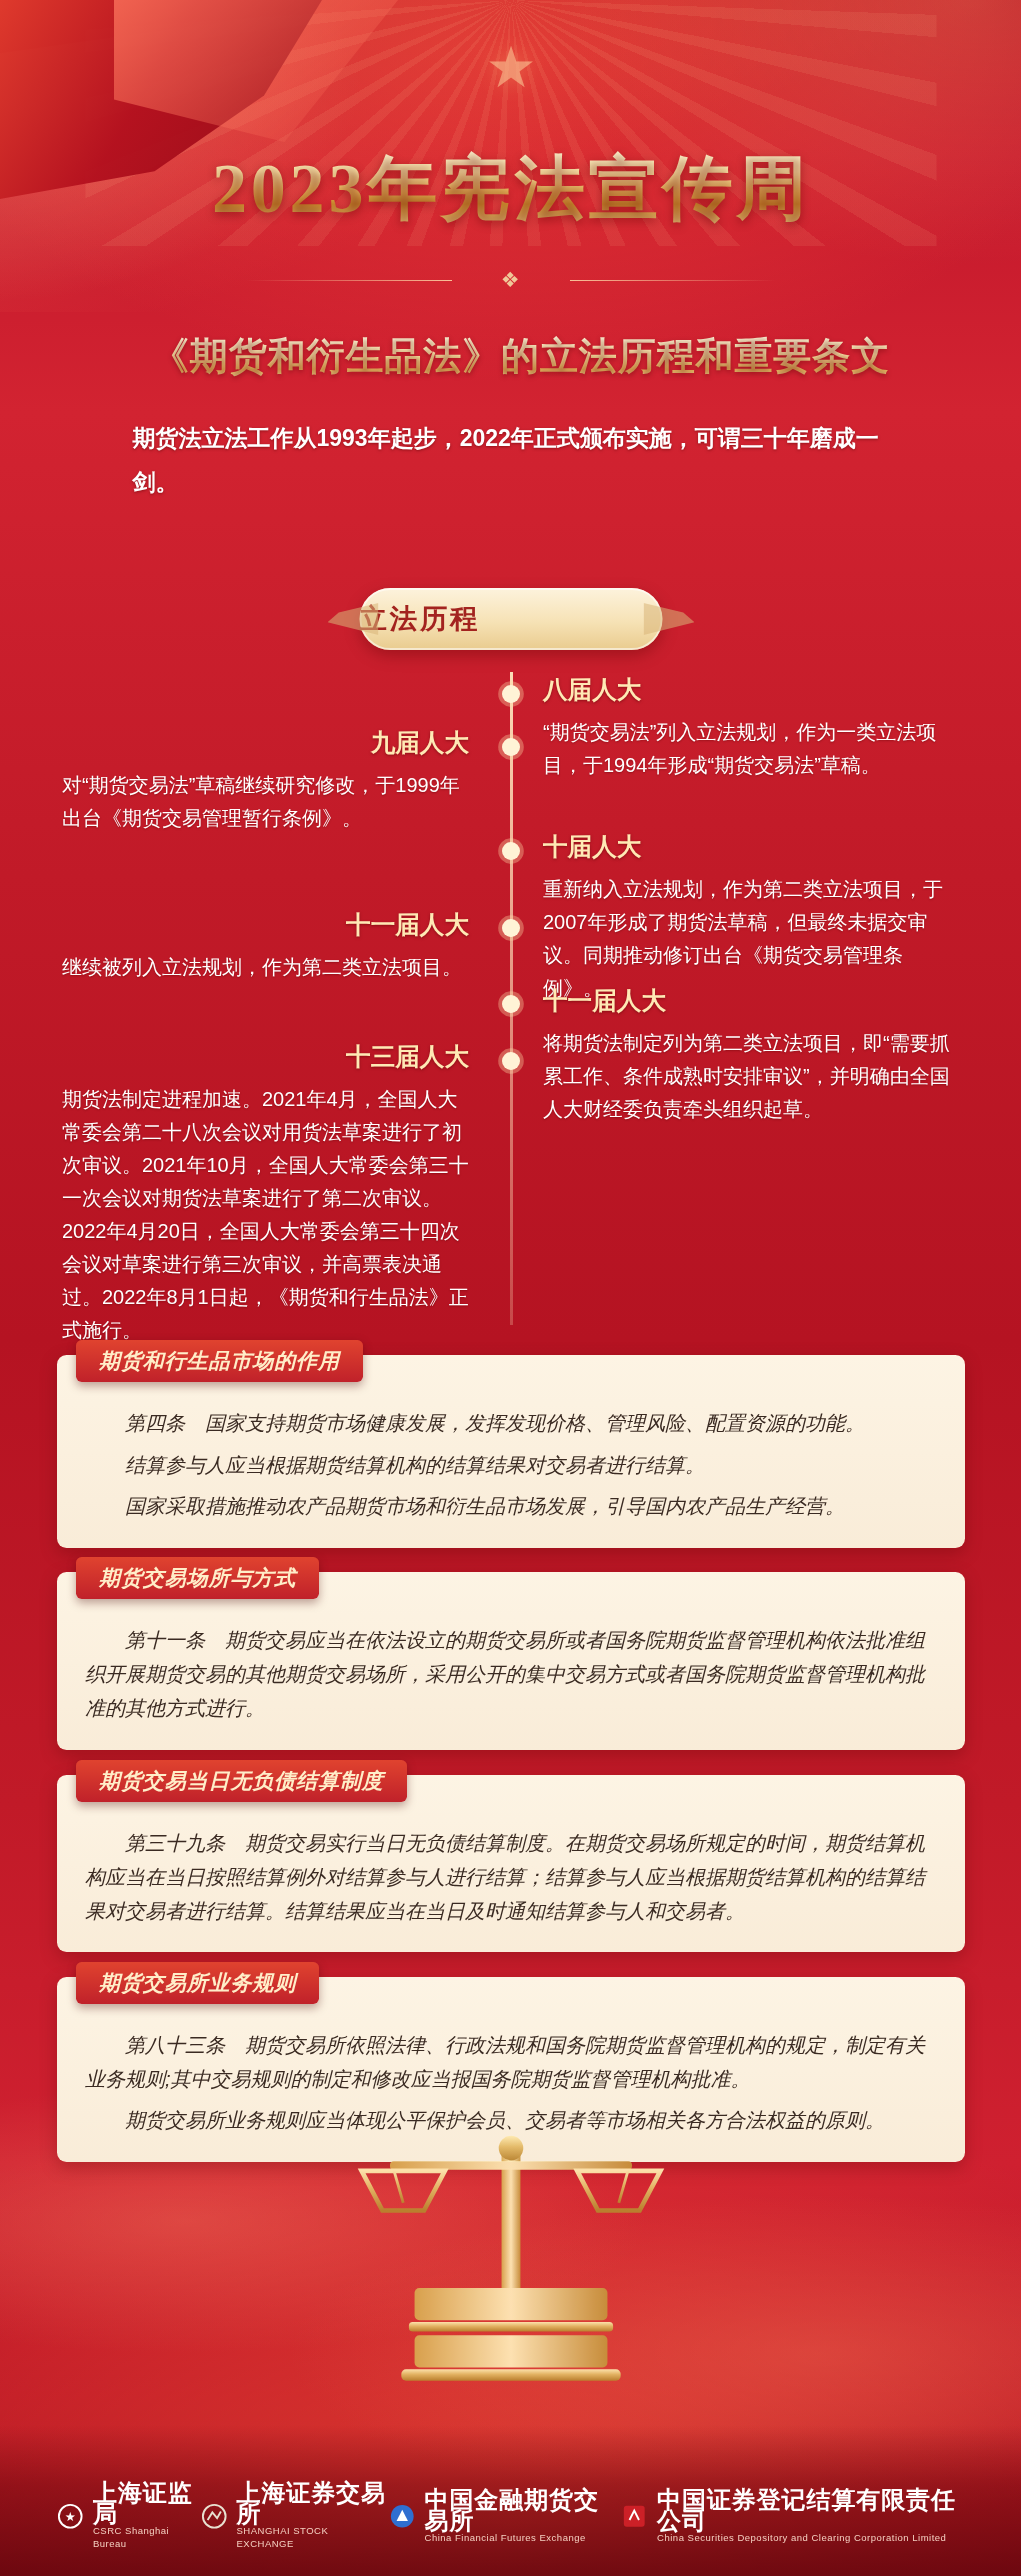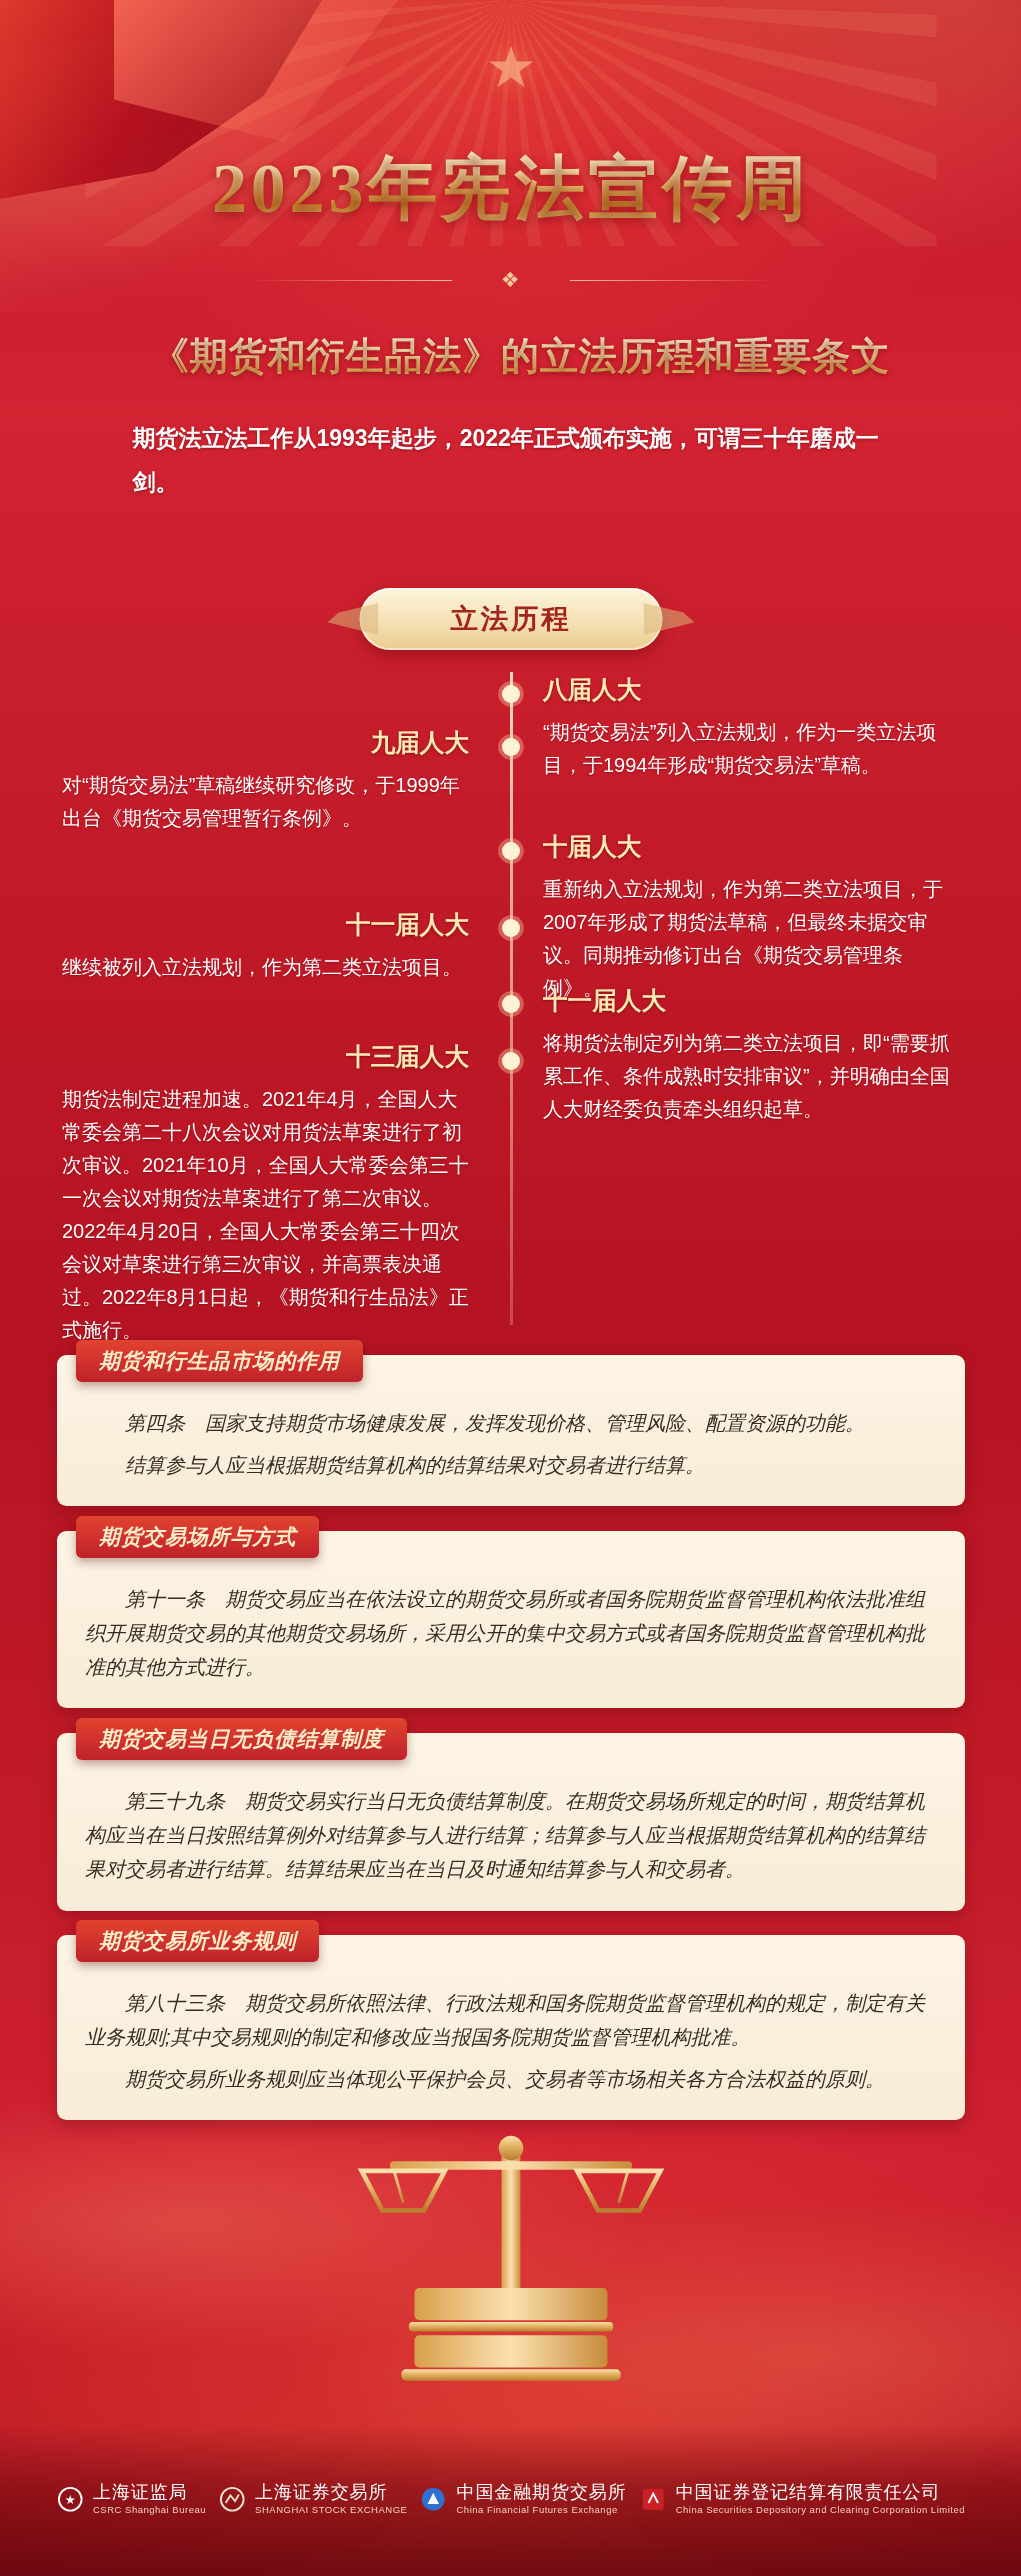--- a/index.html
+++ b/index.html
@@ -70,21 +70,21 @@
     margin-left:19px;
   }
   .lead{margin:34px auto 0;width:757px;color:#ffffff;font-size:23px;line-height:44px;
     font-weight:bold;text-align:left;text-shadow:0 0.9px 2.8px rgba(80,0,0,.5);}
 
   
   .pill{position:absolute;left:50%;top:588px;transform:translateX(-50%);
     width:303px;height:62px;border-radius:32px;
     background:linear-gradient(180deg,#fdf3dd 0%,#f6e2b5 55%,#e9cb8e 100%);
     box-shadow:0 5.7px 15px rgba(90,0,0,.35), inset 0 0 0 1.9px rgba(255,255,255,.55);
-    display:flex;align-items:center;justify-content:center;}
+    display:flex;align-items:center;}
   .pill span{font-size:27.4px;font-weight:bold;color:#a3231f;letter-spacing:2.8px;
     font-family:"Liberation Serif","DejaVu Serif",serif;}
   .pill .wing{position:absolute;top:15px;width:51px;height:32px;background:#d8b478;opacity:.55;}
   .pill .wl{left:-32px;clip-path:polygon(100% 0,100% 100%,0 60%,22% 30%);}
   .pill .wr{right:-32px;clip-path:polygon(0 0,0 100%,100% 60%,78% 30%);}
 
   
   .timeline{position:absolute;top:662px;left:0;width:1022px;height:681px;}
   .axis{position:absolute;left:510px;top:9.5px;width:2.8px;height:653px;
     background:linear-gradient(180deg,rgba(255,230,190,.95),rgba(255,230,190,.25));}
@@ -117,21 +117,21 @@
 
   
   .footer{position:absolute;left:0;bottom:0;width:1022px;height:151px;
     background:linear-gradient(180deg,rgba(120,6,16,.0),rgba(110,5,14,.55) 40%,rgba(95,4,12,.85));}
   .fline{position:absolute;top:24.6px;left:57px;width:908px;height:0.9px;
     background:linear-gradient(90deg,rgba(255,220,180,0),rgba(255,220,180,.55),rgba(255,220,180,0));}
   .logos{position:absolute;top:57px;left:57px;width:908px;display:flex;align-items:center;
     justify-content:space-between;}
   .logo{display:flex;align-items:center;gap:9.5px;color:#fff;}
   .logo .mark{width:26.5px;height:26.5px;flex:0 0 26.5px;}
-  .logo .txt .cn{font-size:18px;font-weight:normal;letter-spacing:0.9px;line-height:21px;color:#ffffff;}
+  .logo .txt .cn{font-size:24px;font-weight:bold;letter-spacing:0.9px;line-height:21px;color:#ffffff;}
   .logo .txt .en{font-size:9.5px;letter-spacing:0.5px;color:#f4cfc0;line-height:13.2px;}
 </style>
 </head>
 <body>
 
 <div class="poster">
 
   <div class="ribbon r1"></div>
   <div class="ribbon r2"></div>
   <div class="ribbon r3"></div>
@@ -195,20 +195,21 @@
       <div class="bd">期货法制定进程加速。2021年4月，全国人大常委会第二十八次会议对用货法草案进行了初次审议。2021年10月，全国人大常委会第三十一次会议对期货法草案进行了第二次审议。2022年4月20日，全国人大常委会第三十四次会议对草案进行第三次审议，并高票表决通过。2022年8月1日起，《期货和行生品法》正式施行。</div>
     </div>
   </div>
 
   <div class="cards">
 
     <div class="card">
       <div class="tag">期货和行生品市场的作用</div>
       <p>第四条　国家支持期货市场健康发展，发挥发现价格、管理风险、配置资源的功能。</p>
       <p>结算参与人应当根据期货结算机构的结算结果对交易者进行结算。</p>
+      <p>国家采取措施推动农产品期货市场和衍生品市场发展，引导国内农产品生产经营。</p>
     </div>
 
     <div class="card">
       <div class="tag">期货交易场所与方式</div>
       <p>第十一条　期货交易应当在依法设立的期货交易所或者国务院期货监督管理机构依法批准组织开展期货交易的其他期货交易场所，采用公开的集中交易方式或者国务院期货监督管理机构批准的其他方式进行。</p>
     </div>
 
     <div class="card">
       <div class="tag">期货交易当日无负债结算制度</div>
       <p>第三十九条　期货交易实行当日无负债结算制度。在期货交易场所规定的时间，期货结算机构应当在当日按照结算例外对结算参与人进行结算；结算参与人应当根据期货结算机构的结算结果对交易者进行结算。结算结果应当在当日及时通知结算参与人和交易者。</p>

